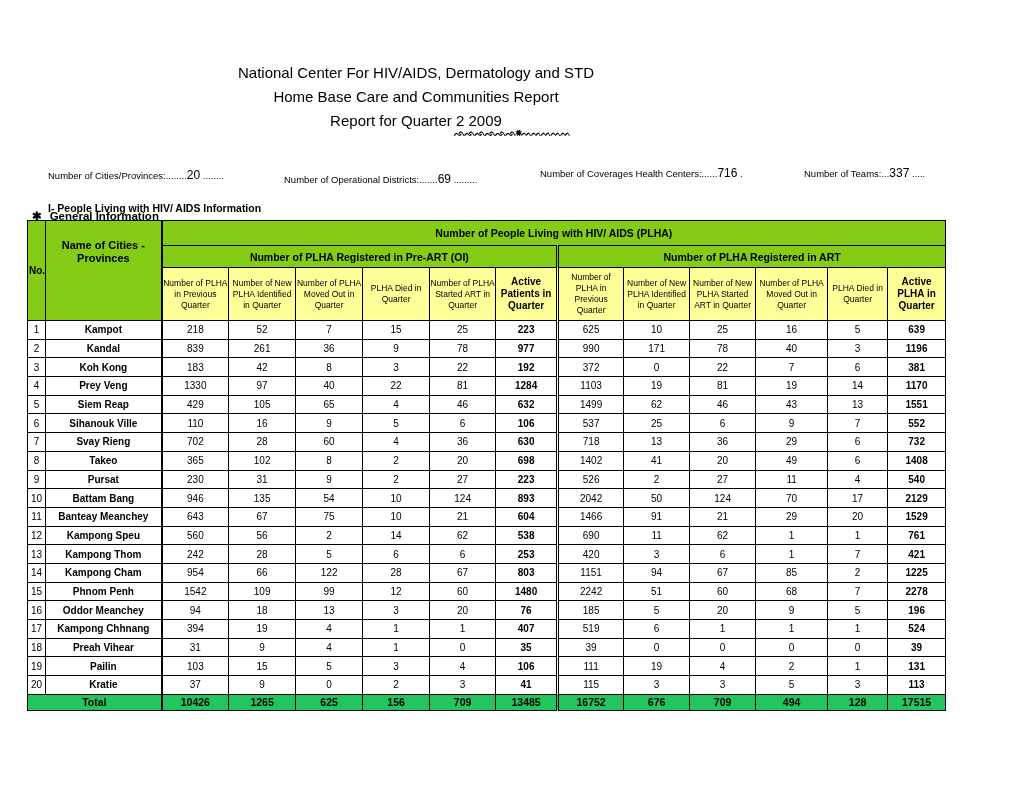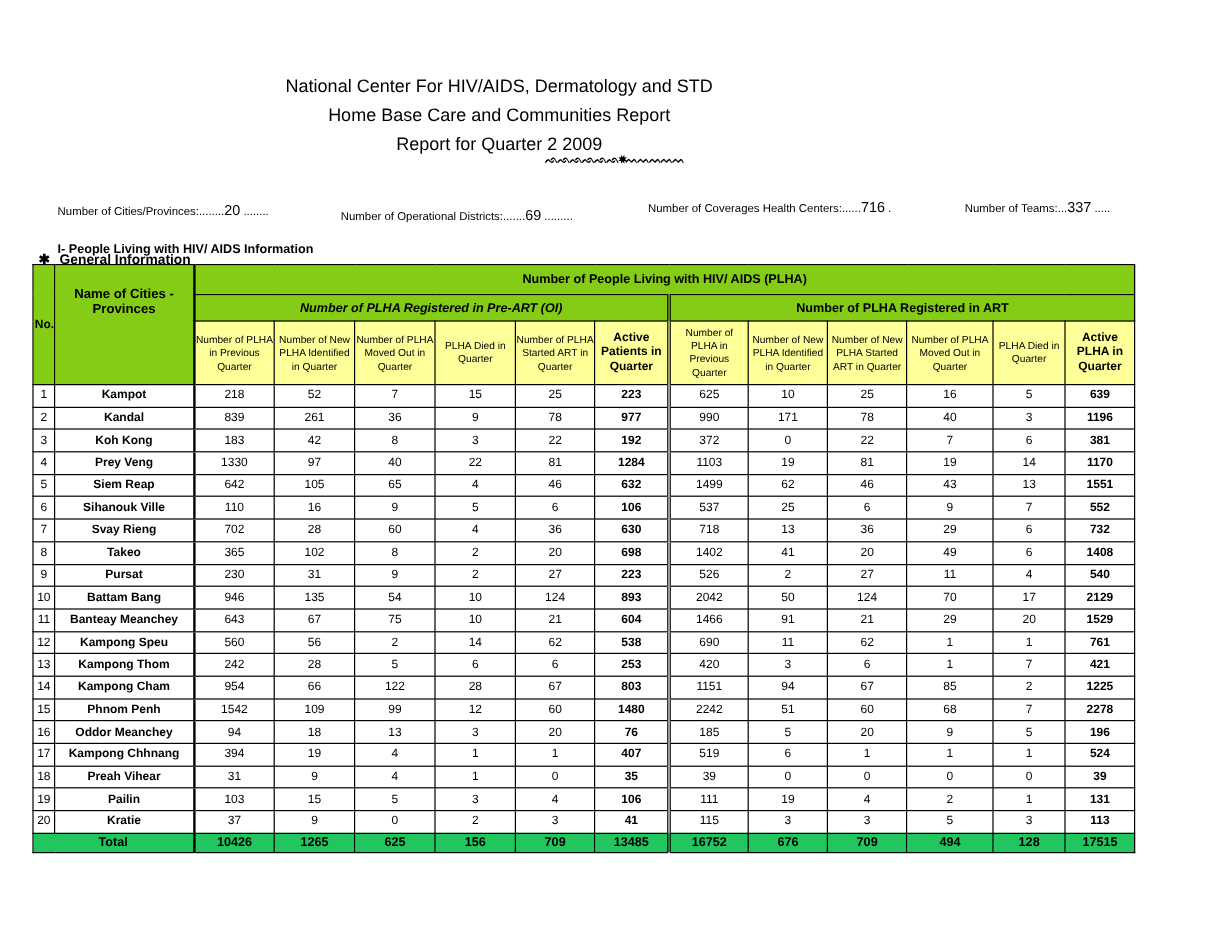--- a/index.html
+++ b/index.html
@@ -72,21 +72,21 @@
       <col style="width:60px">
       <col style="width:58px">
   </colgroup>
   <thead>
     <tr style="height:25px">
       <th class="hdr-b" rowspan="3" style="font-size:10px; text-align:left; padding-left:1px;margin-top:42px;">No.</th>
       <th class="hdr-b thick-r" rowspan="3" style="font-size:11px; line-height:13px; vertical-align:top; padding-top:18px;margin-top:48px;">Name of Cities - Provinces</th>
       <th class="hdr-b" colspan="12" style="font-size:10.5px;">Number of People Living with HIV/ AIDS (PLHA)</th>
     </tr>
     <tr style="height:22px">
-      <th class="hdr-b" colspan="6" style="font-size:10.5px;font-style:italic;">Number of PLHA Registered in Pre-ART (OI)</th>
+      <th class="hdr-b" colspan="6" style="font-size:10.5px;">Number of PLHA Registered in Pre-ART (OI)</th>
       <th class="hdr-b thick-l" colspan="6" style="font-size:10.5px;">Number of PLHA Registered in ART</th>
     </tr>
     <tr style="height:53px">
       <th class="hdr colhdr">Number of PLHA in Previous Quarter</th>
       <th class="hdr colhdr">Number of New PLHA Identified in Quarter</th>
       <th class="hdr colhdr">Number of PLHA Moved Out in Quarter</th>
       <th class="hdr colhdr">PLHA Died in Quarter</th>
       <th class="hdr colhdr">Number of PLHA Started ART in Quarter</th>
       <th class="hdr colhdr-b">Active Patients in Quarter</th>
       <th class="hdr colhdr thick-l">Number of PLHA in Previous Quarter</th>
@@ -158,21 +158,21 @@
         <td class="thick-l">1103</td>
         <td>19</td>
         <td>81</td>
         <td>19</td>
         <td>14</td>
         <td class="bold">1170</td>
       </tr>
       <tr class="data">
         <td class="no">5</td>
         <td class="name thick-r">Siem Reap</td>
-        <td>642</td>
+        <td>429</td>
         <td>105</td>
         <td>65</td>
         <td>4</td>
         <td>46</td>
         <td class="bold">632</td>
         <td class="thick-l">1499</td>
         <td>62</td>
         <td>46</td>
         <td>43</td>
         <td>13</td>

